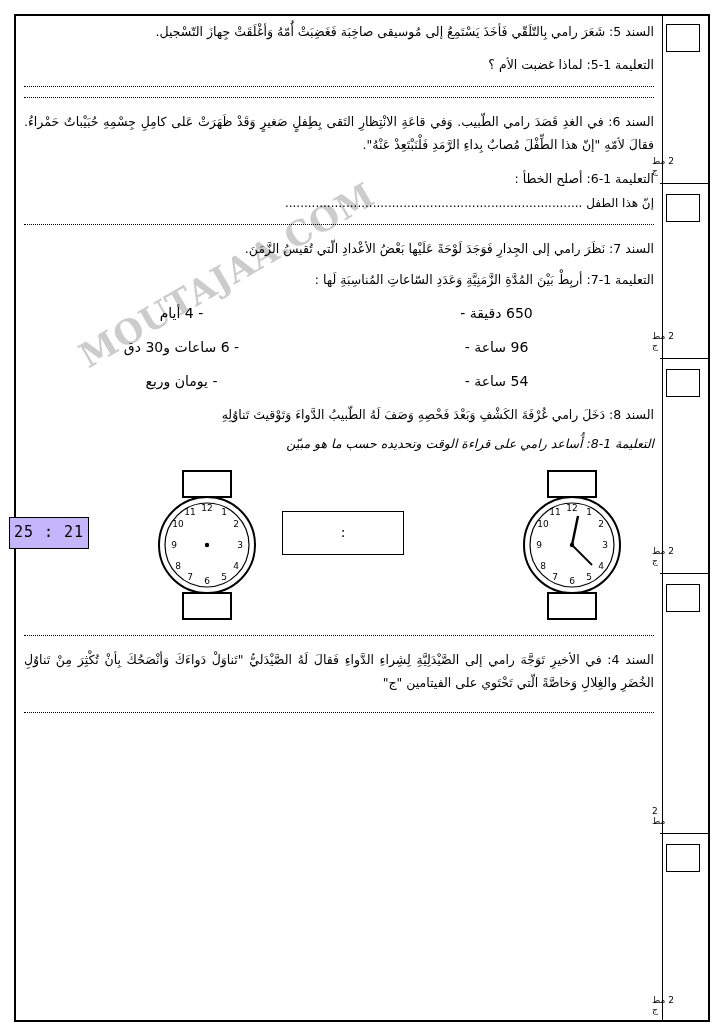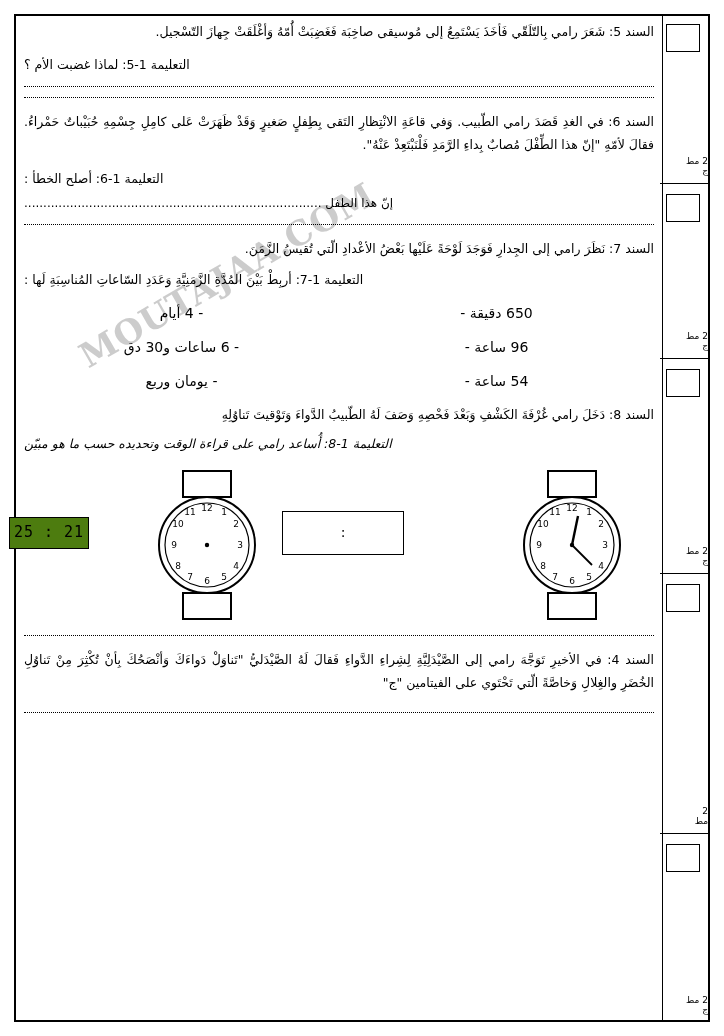--- a/index.html
+++ b/index.html
@@ -66,23 +66,23 @@
     top: 10px;
     right: 8px;
     width: 32px;
     height: 26px;
     border: 1px solid #000;
     background: #fff;
   }
   .score-label {
     position: absolute;
     bottom: 6px;
-    right: 0;
+    right: 16px;
     width: 40px;
-    text-align: right;
+    text-align: left;
     font-size: 9px;
     line-height: 1.1;
     font-family: "DejaVu Sans", sans-serif;
   }
 
   
   .content {
     position: absolute;
     left: 24px;
     right: 70px;
@@ -91,21 +91,21 @@
     font-size: 12.5px;
     line-height: 1.85;
     text-align: justify;
   }
 
   .para {
     margin: 0 0 2px 0;
     text-align: justify;
     text-justify: inter-word;
   }
-  .para.right { text-align: left; }
+  .para.right { text-align: right; }
 
   .q-block { margin-bottom: 4px; }
 
   .dotline {
     border-bottom: 1.5px dotted #000;
     height: 0;
     margin: 10px 0 10px 0;
   }
   .dots-inline {
     letter-spacing: 2px;
@@ -149,21 +149,21 @@
     top: 56px;
     width: 78px;
     height: 30px;
     border: 1.5px solid #000;
     display: flex;
     align-items: center;
     justify-content: center;
     font-family: "DejaVu Sans Mono", monospace;
     font-size: 15px;
     letter-spacing: 1px;
-    background: #4d7c0f;
+    background: #c4b5fd;
   }
   .empty-box {
     position: absolute;
     right: 250px;
     top: 50px;
     width: 120px;
     height: 42px;
     border: 1.5px solid #000;
     display: flex;
     align-items: center;

